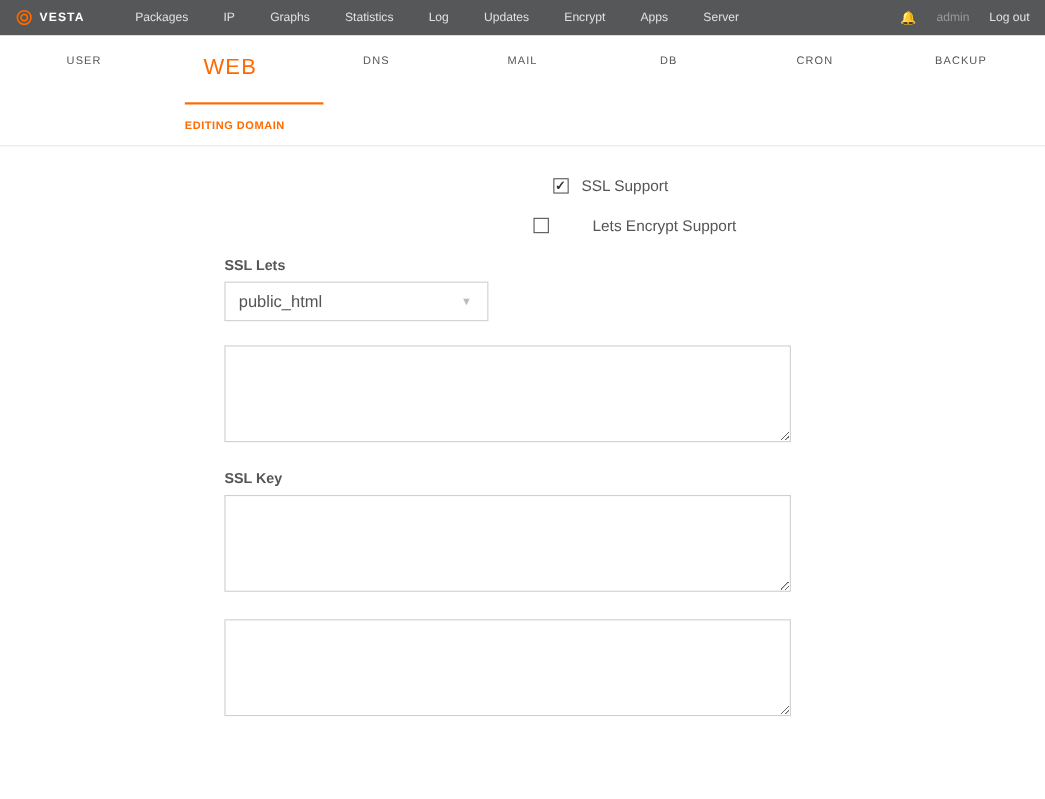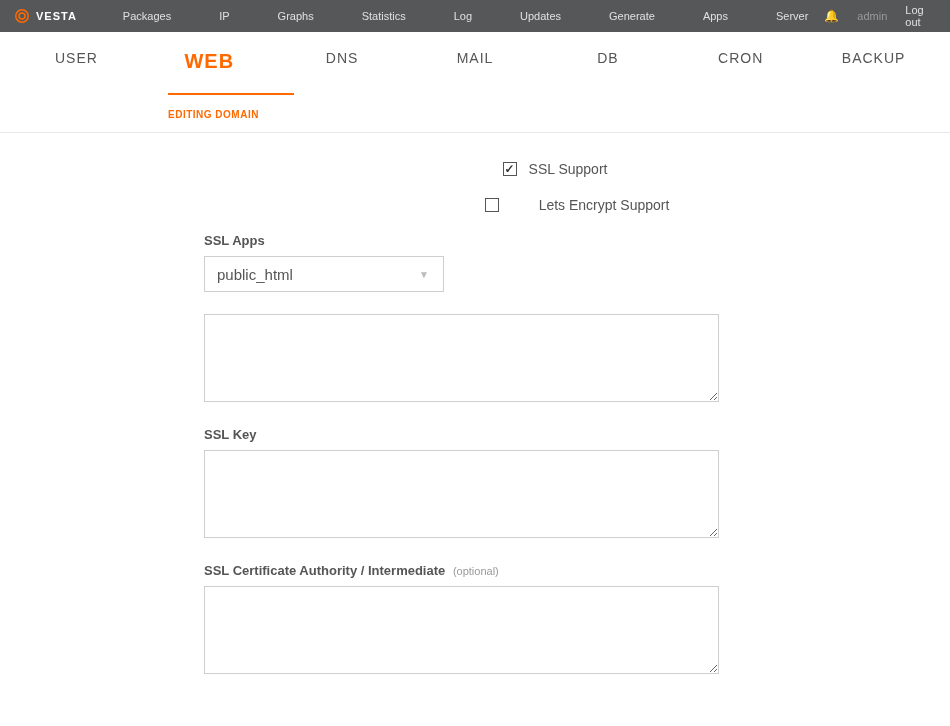--- a/index.html
+++ b/index.html
@@ -29,21 +29,21 @@
   }
   .logo svg { margin-right: 6px; }
   .logo-text {
     color: #ffffff;
     font-size: 11px;
     font-weight: bold;
     letter-spacing: 1px;
   }
   .topnav {
     display: flex;
-    gap: 16px;
+    gap: 0;
   }
   .topnav .tn-item {
     color: #e0e0e0;
     padding: 0 16px;
     cursor: pointer;
   }
   .topright {
     margin-left: auto;
     display: flex;
     align-items: center;
@@ -60,29 +60,29 @@
   }
   .tabs {
     display: flex;
     align-items: flex-start;
     padding-top: 18px;
     position: relative;
   }
   .tab {
     flex: 1;
     text-align: center;
-    font-size: 14px;
+    font-size: 10px;
     color: #555;
     font-weight: normal;
     letter-spacing: 1px;
     cursor: pointer;
   }
   .tab.active {
     color: #ff6a00;
-    font-weight: bold;
+    font-weight: normal;
     font-size: 20px;
   }
   .tab-underline {
     position: absolute;
     height: 2px;
     background: #ff6a00;
     bottom: -22px;
     left: 158px;
     width: 126px;
   }
@@ -197,21 +197,21 @@
     <span class="logo-text">VESTA</span>
   </div>
 
   <div class="topnav">
     <span class="tn-item">Packages</span>
     <span class="tn-item">IP</span>
     <span class="tn-item">Graphs</span>
     <span class="tn-item">Statistics</span>
     <span class="tn-item">Log</span>
     <span class="tn-item">Updates</span>
-    <span class="tn-item">Generate</span>
+    <span class="tn-item">Encrypt</span>
     <span class="tn-item">Apps</span>
     <span class="tn-item">Server</span>
   </div>
 
   <div class="topright">
     <span class="bell-icon">🔔</span>
     <span class="user">admin</span>
     <span class="logout">Log out</span>
   </div>
 </div>
@@ -236,37 +236,33 @@
     <span class="checkbox checked"></span>
     <span class="row-label">SSL Support</span>
   </div>
 
   <div class="row indent">
     <span class="checkbox"></span>
     <span class="row-label">Lets Encrypt Support</span>
   </div>
 
   <div class="field-group">
-    <div class="field-label">SSL Apps</div>
+    <div class="field-label">SSL Lets</div>
     <div class="select-box">
       <span>public_html</span>
       <span class="caret">▼</span>
     </div>
   </div>
 
   <div class="field-group">
     <textarea class="ta" value="" style=""></textarea>
   </div>
 
   <div class="field-group">
     <div class="field-label">SSL Key</div>
     <textarea class="ta" value="" style=""></textarea>
   </div>
 
   <div class="field-group">
-    <div class="field-label">
-      <span>SSL Certificate Authority / Intermediate</span>
-      <span class="optional">(optional)</span>
-    </div>
     <textarea class="ta" value="" style=""></textarea>
   </div>
 
 </div>
 
 </body></html>

